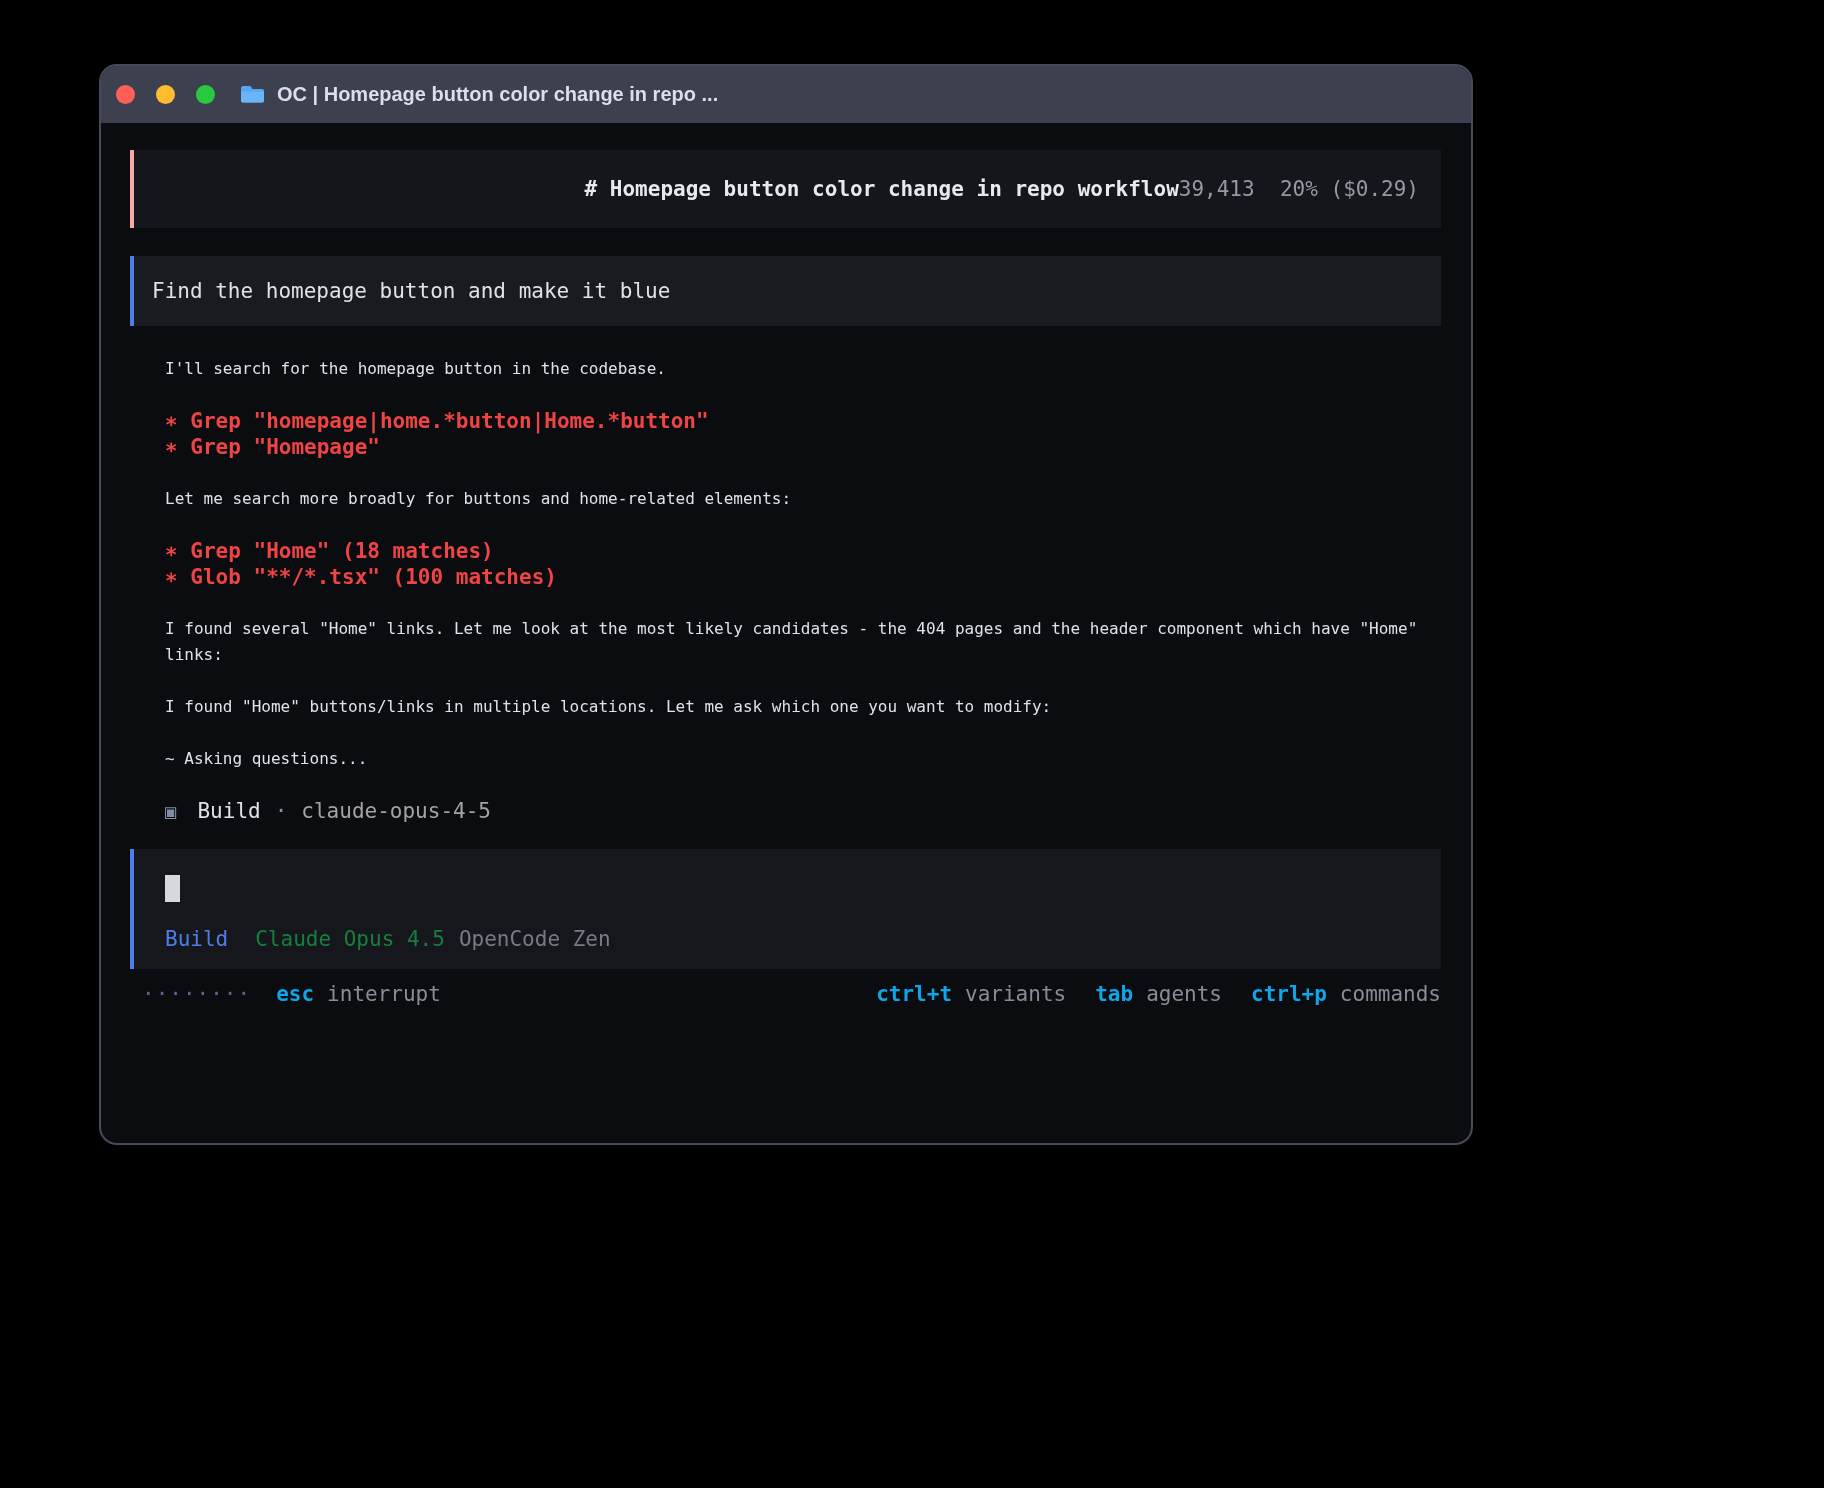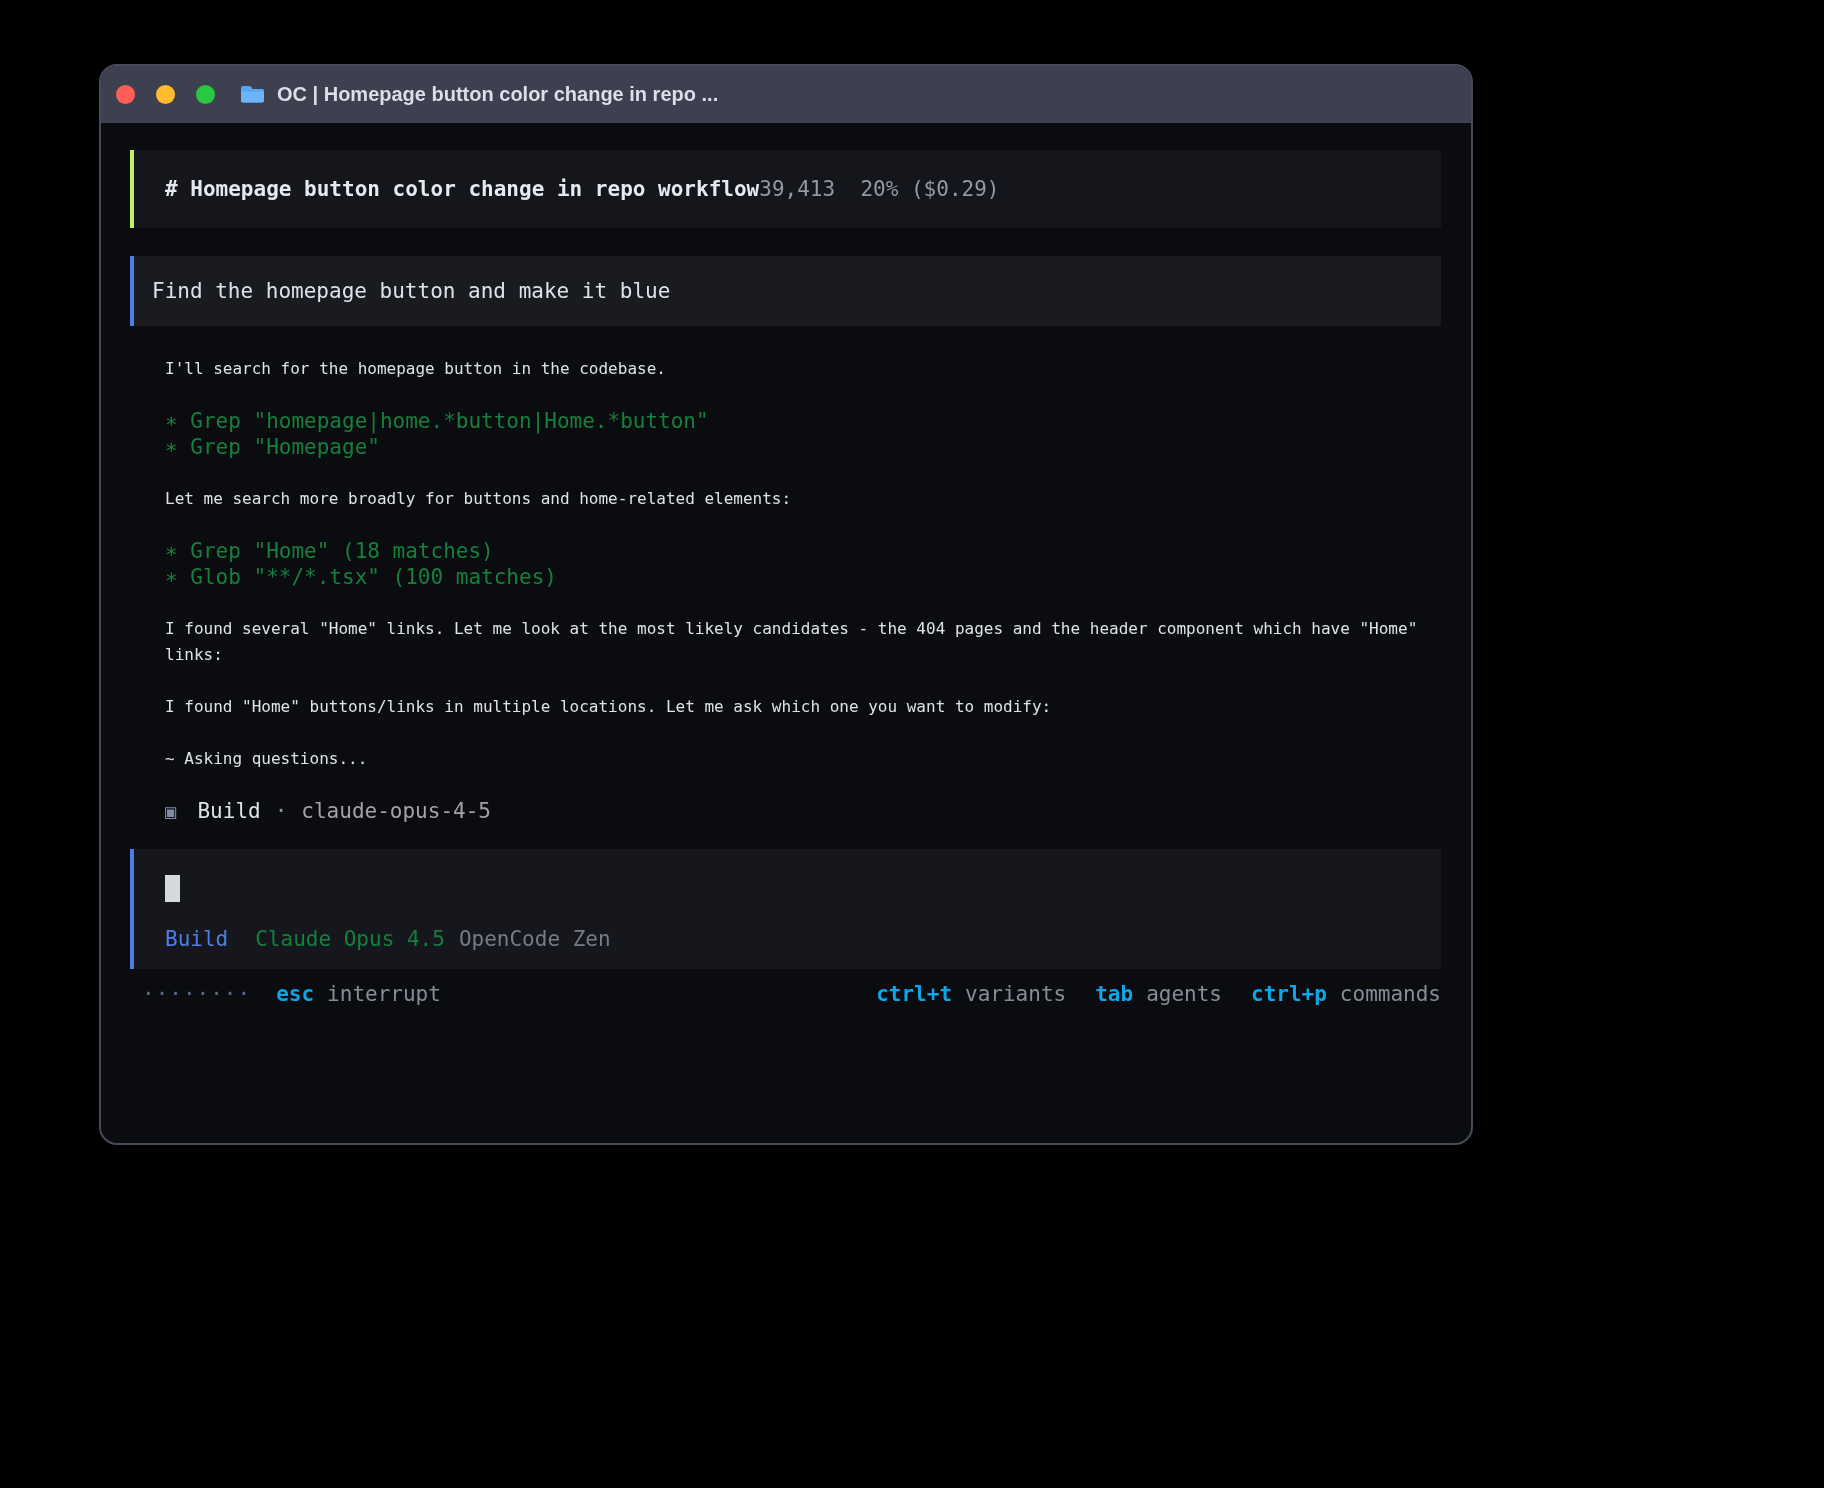--- a/index.html
+++ b/index.html
@@ -33,41 +33,41 @@
     font-weight: 700; font-size: 20px; color: #dbdfe9;
   }
   .folder-icon { display: inline-flex; align-items: center; }
 
   
   .content { position: relative; height: 1022px; }
 
   .session-header {
     margin: 27px 30px 0 29px; height: 78px;
     background: #15161c;
-    border-left: 4px solid #bef264;
-    display: flex; align-items: center; justify-content: flex-start;
+    border-left: 4px solid #fca5a5;
+    display: flex; align-items: center; justify-content: flex-end;
     padding: 0 22px 0 31px;
   }
   .session-title { font-size: 21px; font-weight: 700; color: #e6e9ef; white-space: pre; }
   .session-stats { font-size: 21px; color: #9499a5; white-space: pre; }
 
   .user-message {
     margin: 28px 30px 0 29px; height: 70px;
     background: #191b21;
     border-left: 4px solid #4d7ee8;
     display: flex; align-items: center;
     padding-left: 18px;
     font-size: 21px; color: #dfe2e8;
   }
 
   .flow { margin: 30px 40px 0 64px; max-width: 1260px; }
   .group { margin-bottom: 26px; }
   .group:last-child { margin-bottom: 0; }
   .txt { font-size: 16px; line-height: 26px; color: #dfe2e8; }
-  .tool { font-size: 21px; line-height: 26px; color: #15803d; white-space: pre; }
+  .tool { font-size: 21px; line-height: 26px; color: #ef4444; white-space: pre; font-weight: bold; }
 
   .agent-row { display: flex; align-items: center; font-size: 21px; line-height: 26px; }
   .agent-icon { color: #7f8ca8; font-size: 19px; margin-right: 21px; }
   .agent-name { color: #dfe2e8; }
   .agent-sep { color: #8b909c; margin: 0 14px; }
   .agent-model { color: #a3a3a3; }
 
   
   .input-block {
     margin: 25px 30px 0 29px; height: 120px;

